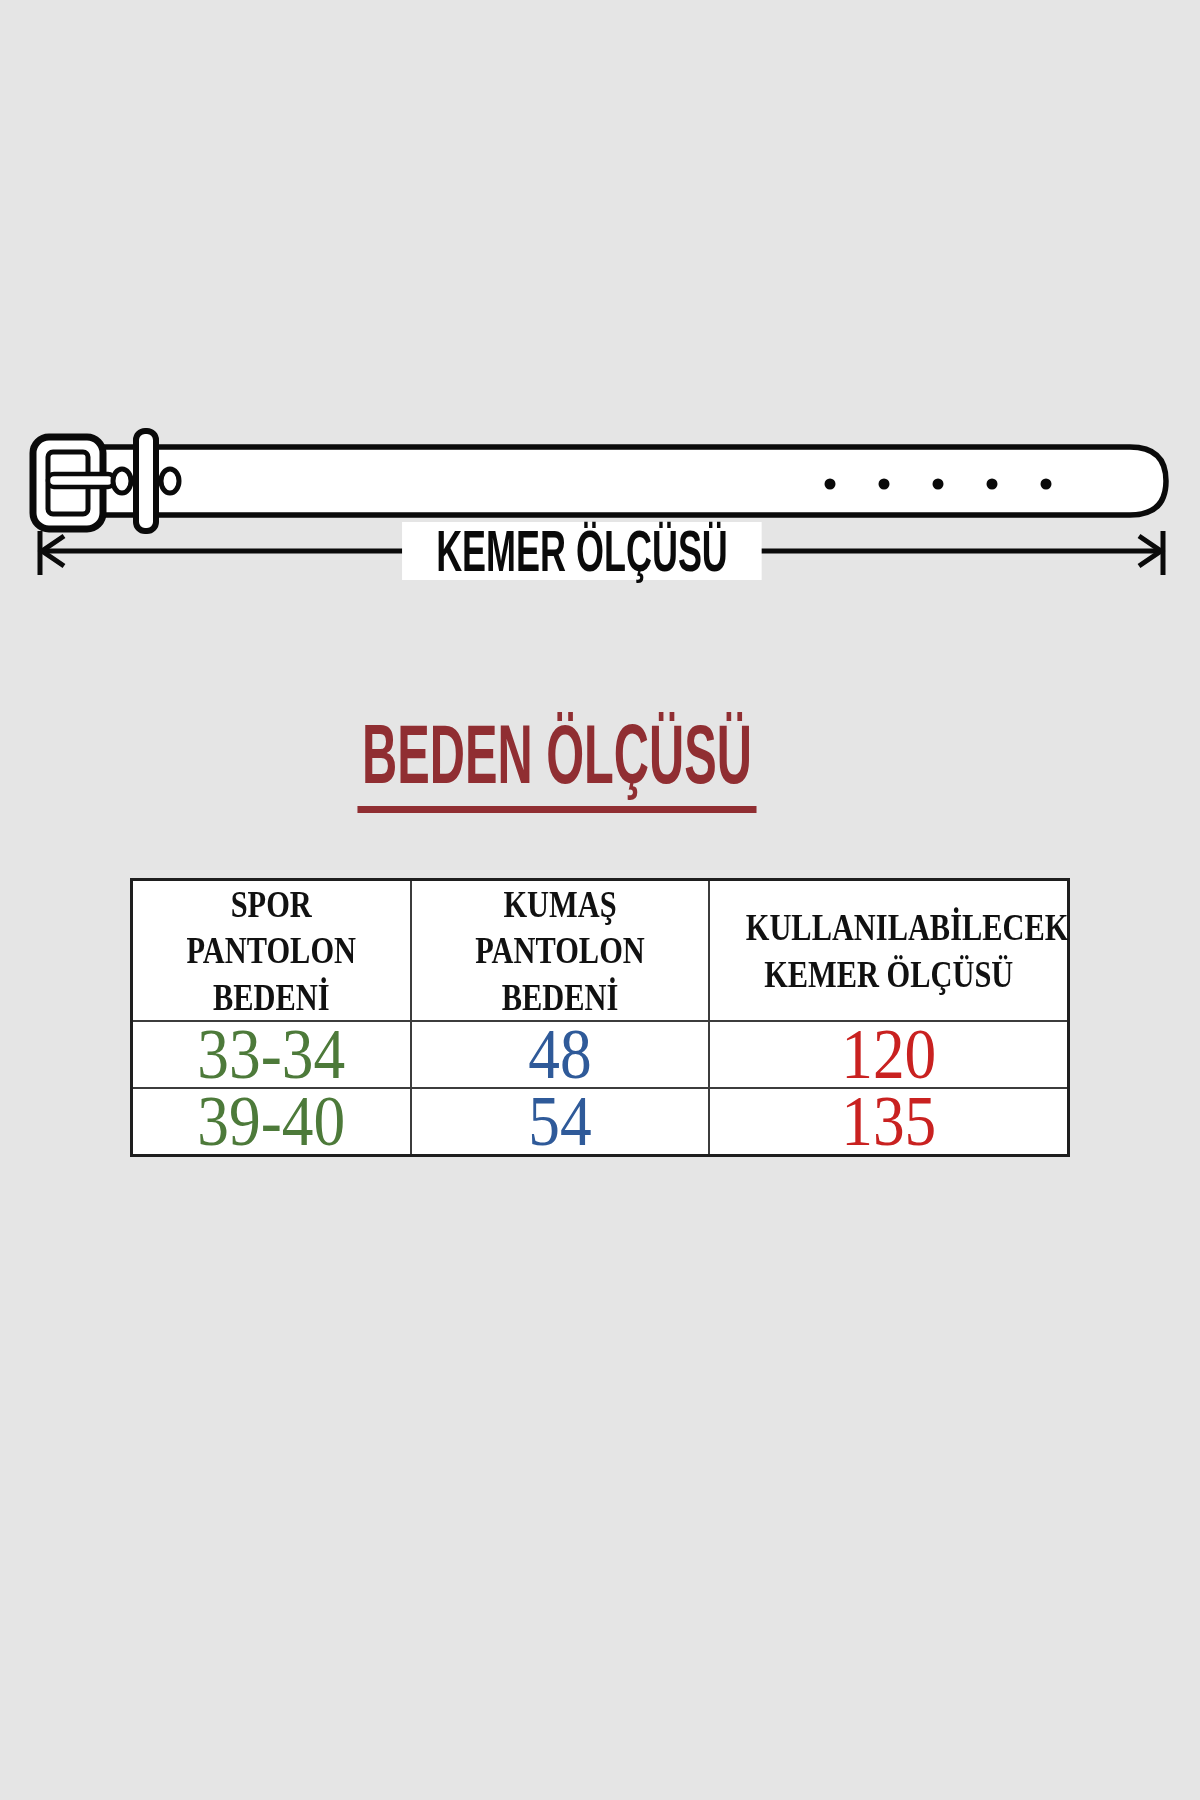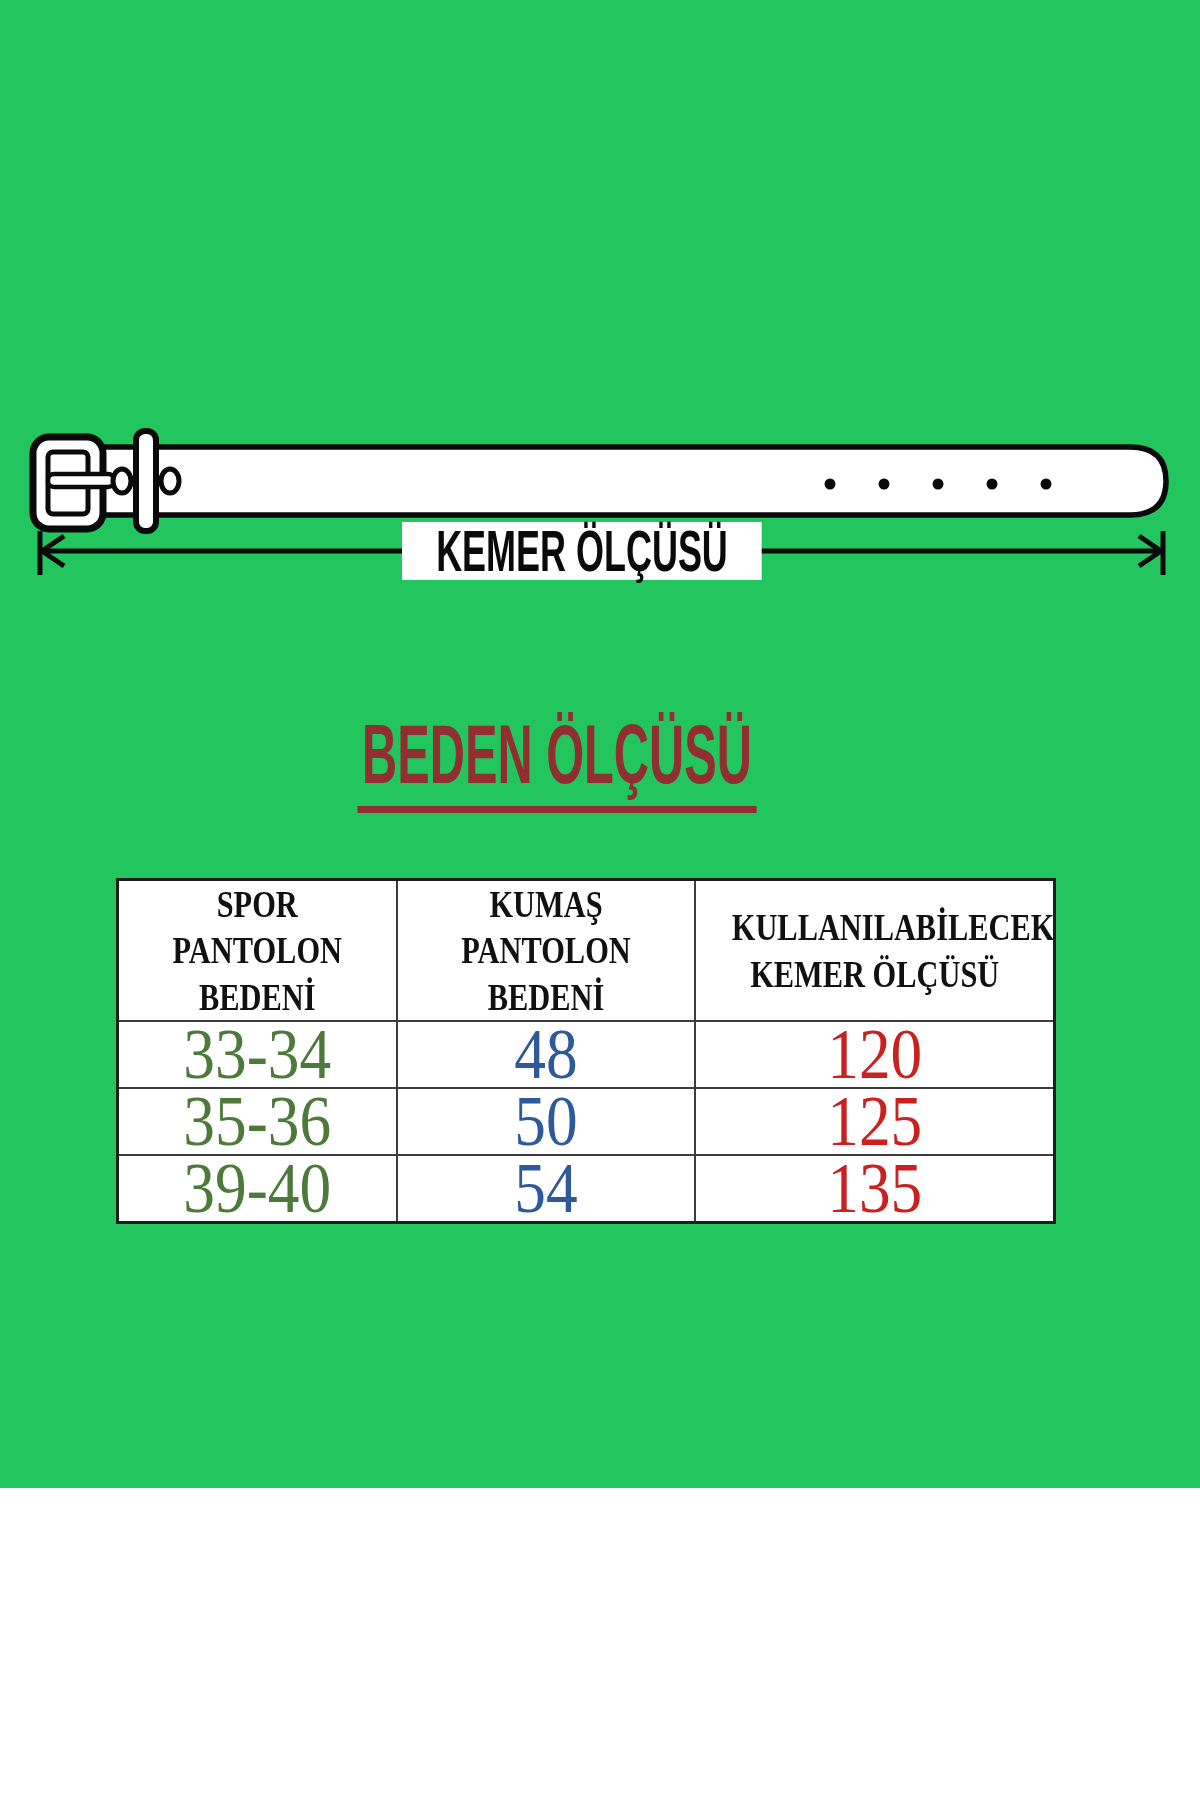--- a/index.html
+++ b/index.html
@@ -1,16 +1,16 @@
 <!DOCTYPE html>
 <html style="--title: #902e32; --sport: #4d7a3a; --fabric: #2f5a99; --belt_size: #c92120; --ink: #0a0a0a;"><head>
 <meta charset="utf-8">
 <style>
   html,body{margin:0;padding:0;background:#ffffff;}
-  .page{position:relative;width:1200px;height:1488px;background:#22c55e;overflow:hidden;
+  .page{position:relative;width:1200px;height:1800px;background:#e5e5e5;overflow:hidden;
         font-family:"Liberation Sans",sans-serif;}
 
   
   .belt{position:absolute;left:0;top:355px;width:1200px;height:250px;}
   .belt svg{position:absolute;left:0;top:0;}
   .kemer-label{
     position:absolute;left:582px;top:196px;
     transform:translate(-50%,-50%) scaleX(0.62);
     font-weight:700;font-size:58px;line-height:1;
     color:#0a0a0a;background:#ffffff;padding:0 55px;white-space:nowrap;}
@@ -18,21 +18,21 @@
   
   .title{
     position:absolute;left:557px;top:712px;
     transform:translateX(-50%) scaleX(0.58);
     font-weight:700;font-size:84px;line-height:1;white-space:nowrap;
     color:var(--title);border-bottom:7px solid var(--title);
     padding:0 8px 10px 8px;letter-spacing:0px;}
 
   
   .size-table{
-    position:absolute;left:116px;top:878px;width:937px;
+    position:absolute;left:130px;top:878px;width:937px;
     border-collapse:collapse;table-layout:fixed;background:#fff;
     border:3px solid #1e1e1e;}
   .size-table th,.size-table td{
     border:2px solid #3c3c3c;text-align:center;vertical-align:middle;padding:0;}
   .size-table thead th{height:100px;}
   .size-table td{height:65px;}
   .hdr{font-family:"Liberation Serif",serif;font-weight:700;font-size:38px;
        line-height:1.22;color:#111;transform:scaleX(0.8);}
   .hdr span{display:block;}
   .num{font-family:"Liberation Serif",serif;font-weight:400;font-size:72px;
@@ -120,31 +120,20 @@
           </td>
         <td>
             <div class="num c-fabric">48</div>
           </td>
         <td>
             <div class="num c-belt">120</div>
           </td>
       </tr>
       <tr>
         <td>
-            <div class="num c-sport">35-36</div>
-          </td>
-        <td>
-            <div class="num c-fabric">50</div>
-          </td>
-        <td>
-            <div class="num c-belt">125</div>
-          </td>
-      </tr>
-      <tr>
-        <td>
             <div class="num c-sport">39-40</div>
           </td>
         <td>
             <div class="num c-fabric">54</div>
           </td>
         <td>
             <div class="num c-belt">135</div>
           </td>
       </tr>
     </tbody>

